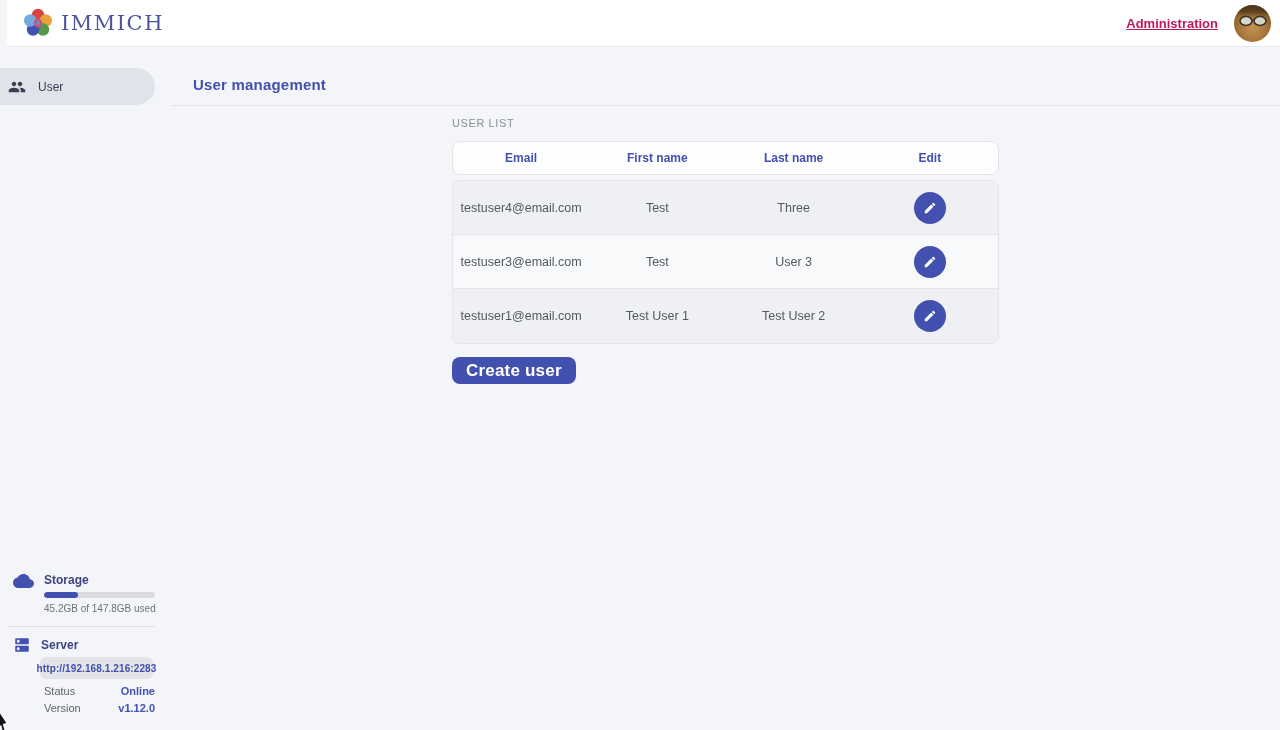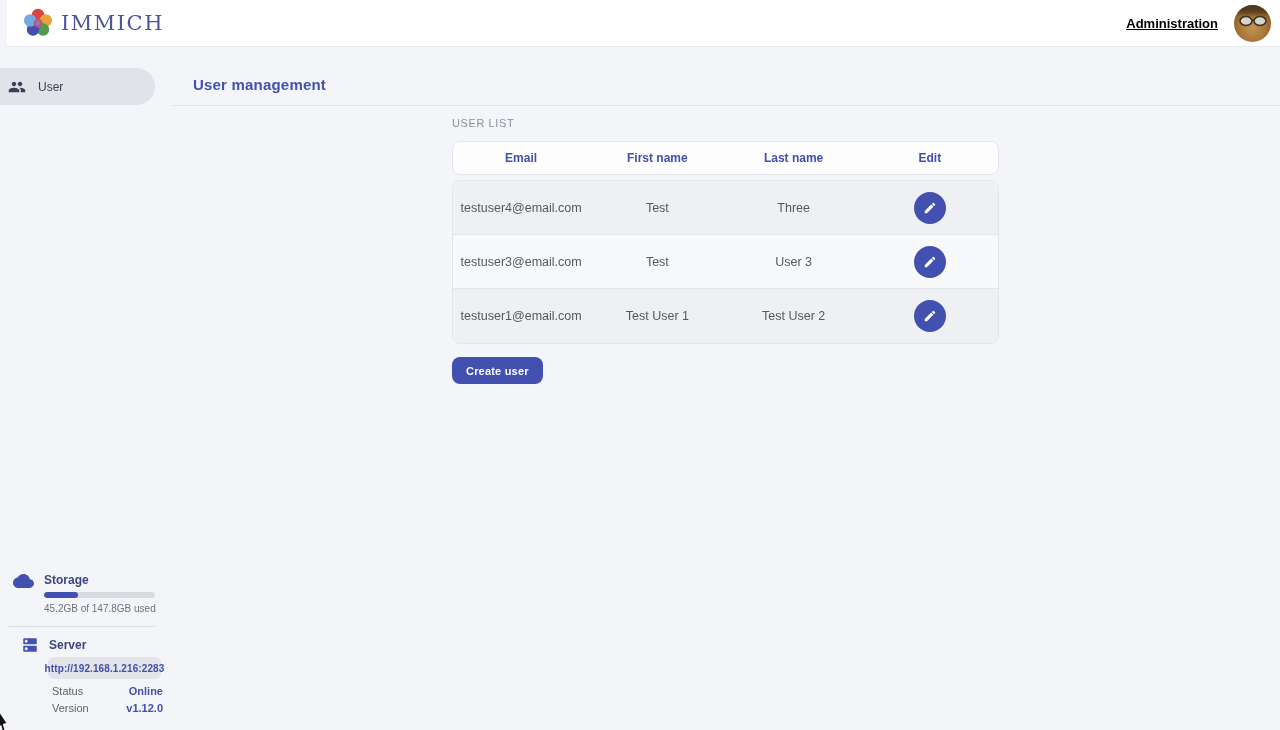--- a/index.html
+++ b/index.html
@@ -26,21 +26,21 @@
   .searchbar {
     width: 480px; height: 36px; margin-left: 0;
     background: #e2e4e9; border: none; border-radius: 8px;
     padding: 0 22px; font-size: 13px; color: #5a5e66; outline: none;
     font-family: "Liberation Sans", sans-serif;
     letter-spacing: 0.3px;
   }
   .searchbar::placeholder { color: #9aa0ab; }
   .topbar-right { margin-left: auto; display: flex; align-items: center; gap: 16px; padding-right: 16px; }
   .admin-link {
-    font-size: 13px; font-weight: bold; color: #000000;
+    font-size: 13px; font-weight: bold; color: #be185d;
     text-decoration: underline; cursor: pointer;
   }
   .avatar {
     width: 37px; height: 37px; border-radius: 50%;
     background: radial-gradient(circle at 50% 62%, #c49252 0%, #a87638 45%, #7e5524 80%, #5d3d17 100%);
     position: relative; overflow: hidden; cursor: pointer;
   }
   .avatar::before { 
     content: ""; position: absolute; top: -4px; left: -2px; width: 44px; height: 14px;
     background: rgba(40,30,20,0.55); border-radius: 50%;
@@ -98,42 +98,42 @@
   .edit-btn {
     width: 32px; height: 32px; border-radius: 50%; border: none;
     background: #4250af; cursor: pointer;
     display: inline-flex; align-items: center; justify-content: center;
   }
 
   .create-btn {
     position: absolute; top: 357px; left: 452px;
     height: 27px; padding: 0 14px;
     background: #4250af; color: #ffffff; border: none; border-radius: 8px;
-    font-size: 11px; font-weight: bold; letter-spacing: 0.2px;
+    font-size: 17px; font-weight: bold; letter-spacing: 0.2px;
     font-family: "Liberation Sans", sans-serif;
     cursor: pointer;
   }
 
   
   .storage-panel { position: absolute; top: 572px; left: 0; width: 166px; }
   .panel-head { display: flex; align-items: center; gap: 10px; padding-left: 13px; }
   .panel-title { font-size: 12px; font-weight: bold; color: #3d4480; }
   .progress-track {
     position: absolute; top: 20px; left: 44px; width: 111px; height: 6px;
     background: #d9dbe1; border-radius: 4px; overflow: hidden;
   }
   .progress-fill { height: 100%; background: #4250af; border-radius: 4px; }
   .storage-caption {
     position: absolute; top: 31px; left: 44px;
     font-size: 10px; color: #6e727b; white-space: nowrap;
   }
   .panel-divider {
     position: absolute; top: 626px; left: 8px; width: 147px; height: 1px; background: #dfe1e7;
   }
-  .server-panel { position: absolute; top: 636px; left: 8px; width: 166px; }
+  .server-panel { position: absolute; top: 636px; left: 0; width: 166px; }
   .server-url {
     position: absolute; top: 21px; left: 40px; width: 113px; height: 22px;
     background: #e2e4ea; border-radius: 6px;
     display: flex; align-items: center; justify-content: center;
     font-size: 10px; font-weight: bold; color: #4250af;
     letter-spacing: 0.1px;
   }
   .kv-row {
     position: absolute; left: 44px; width: 111px;
     display: flex; justify-content: space-between; align-items: flex-end;

